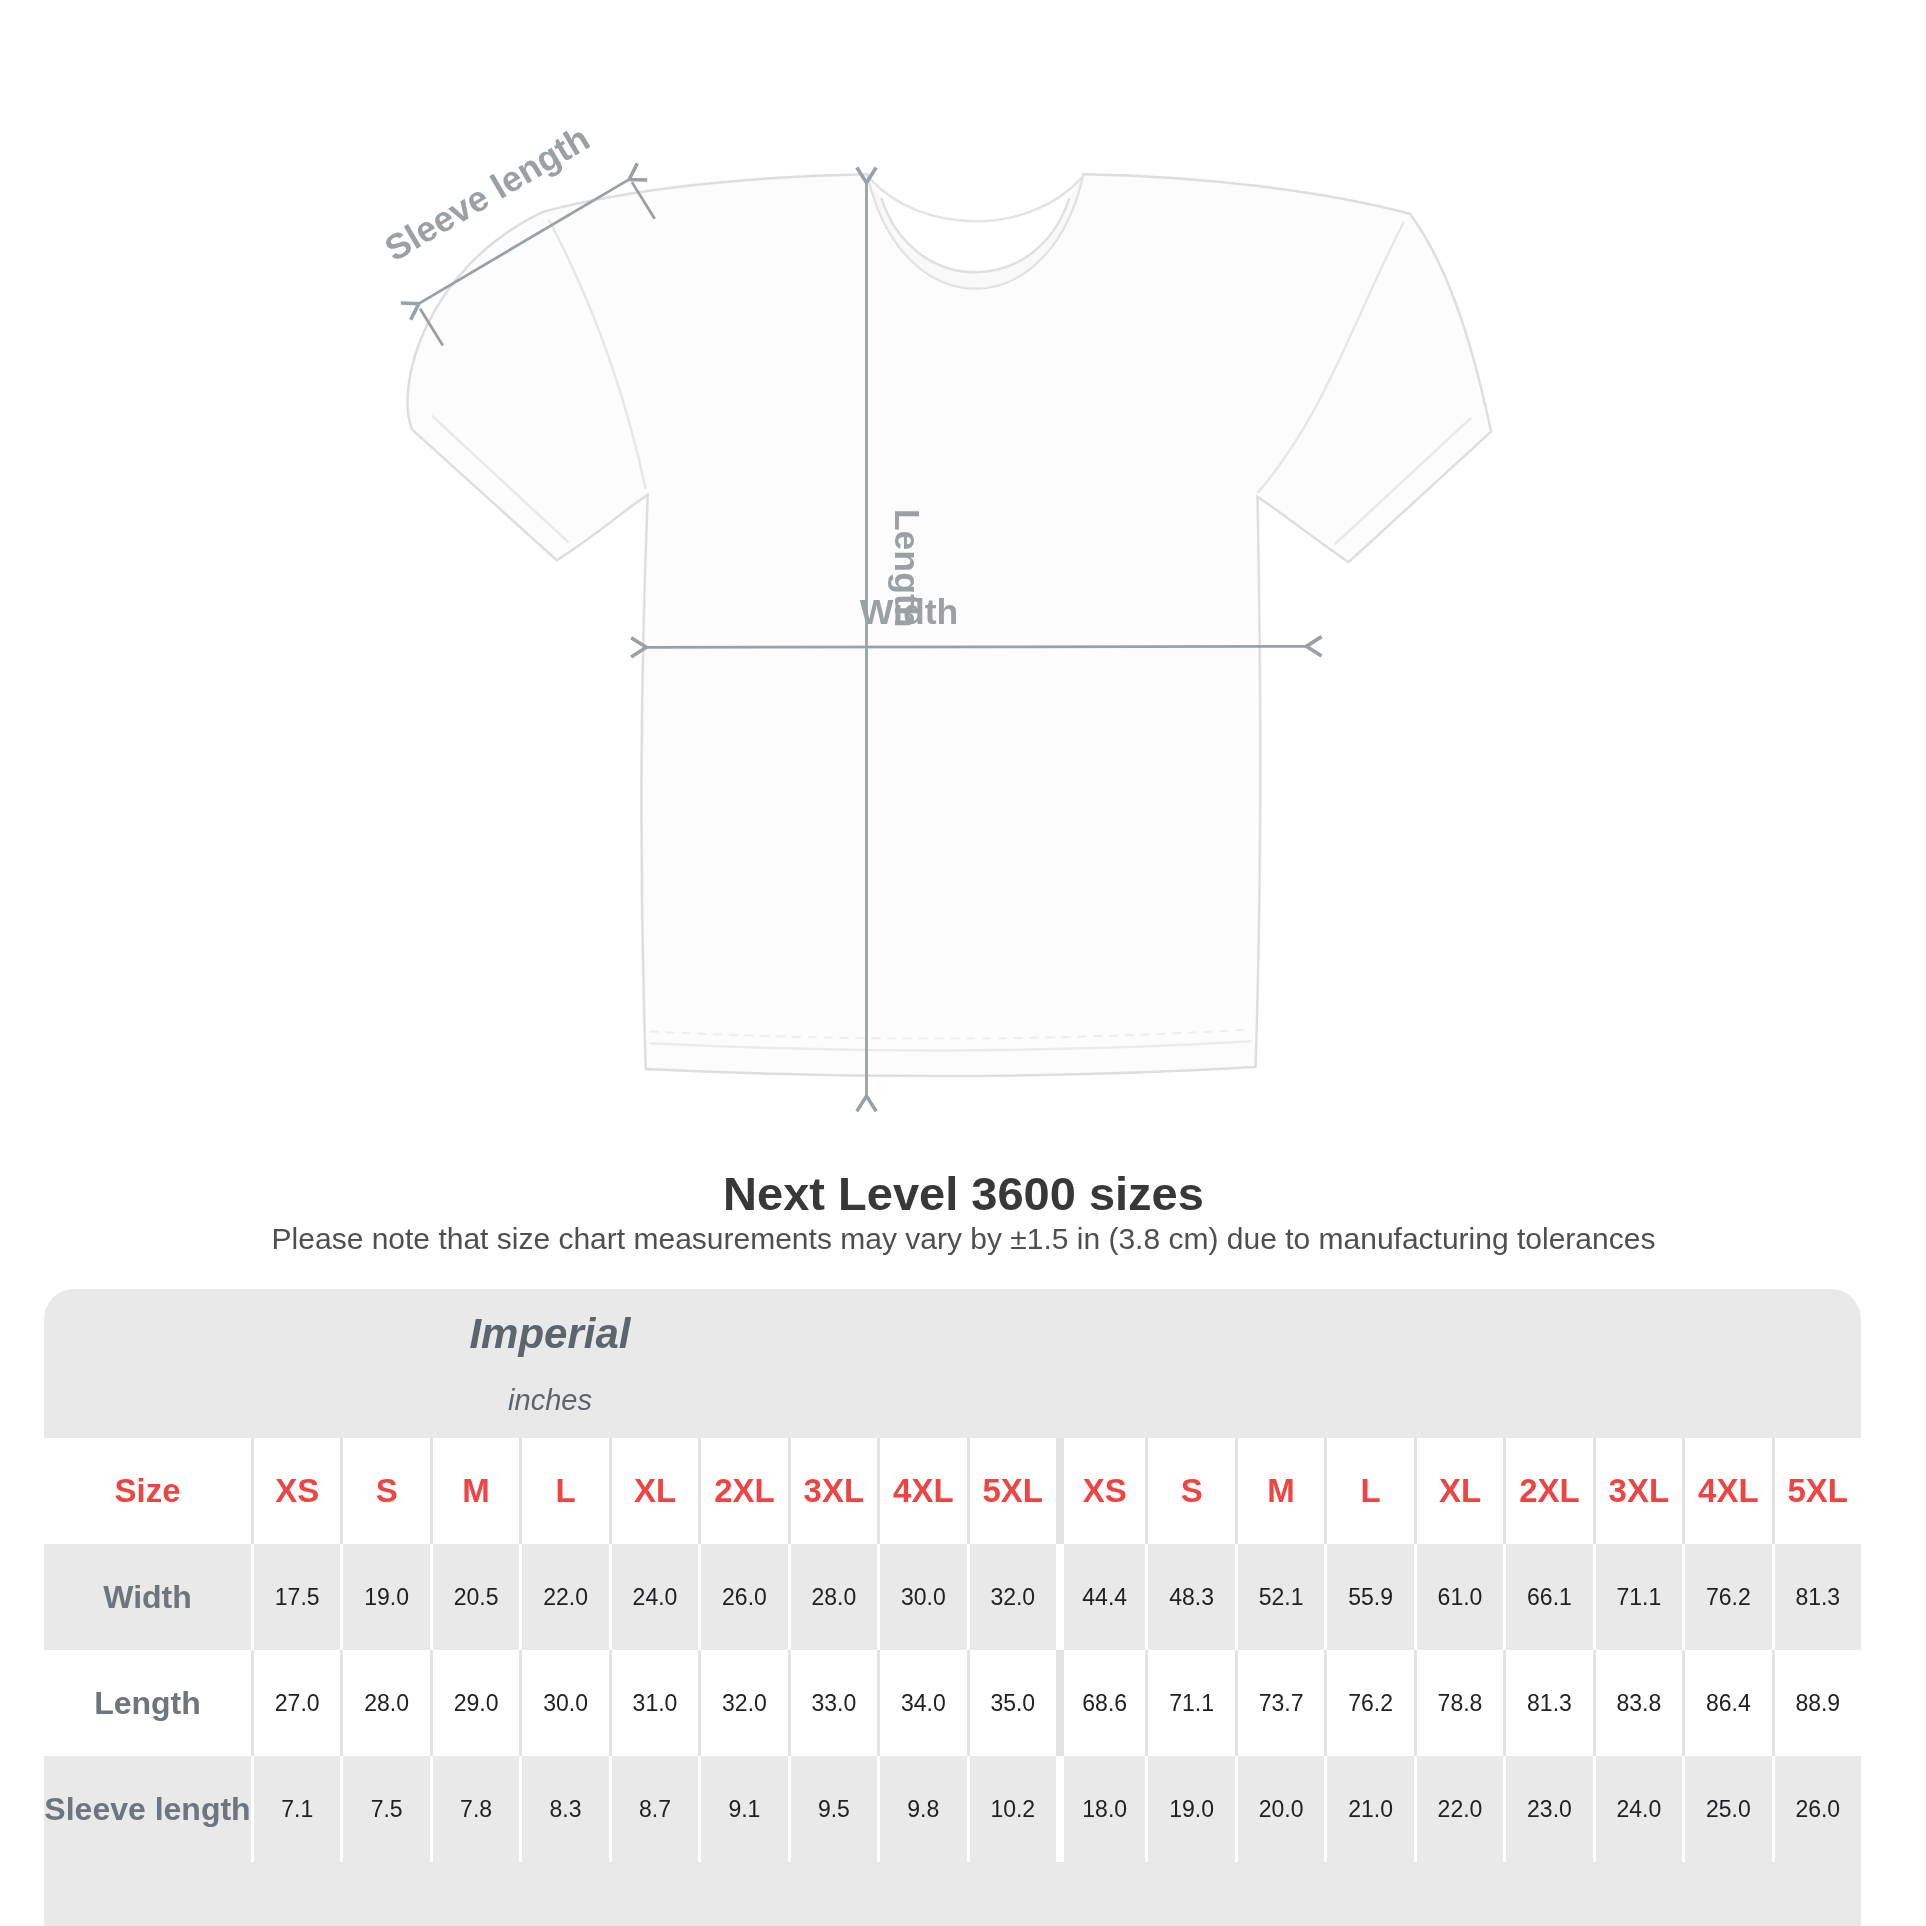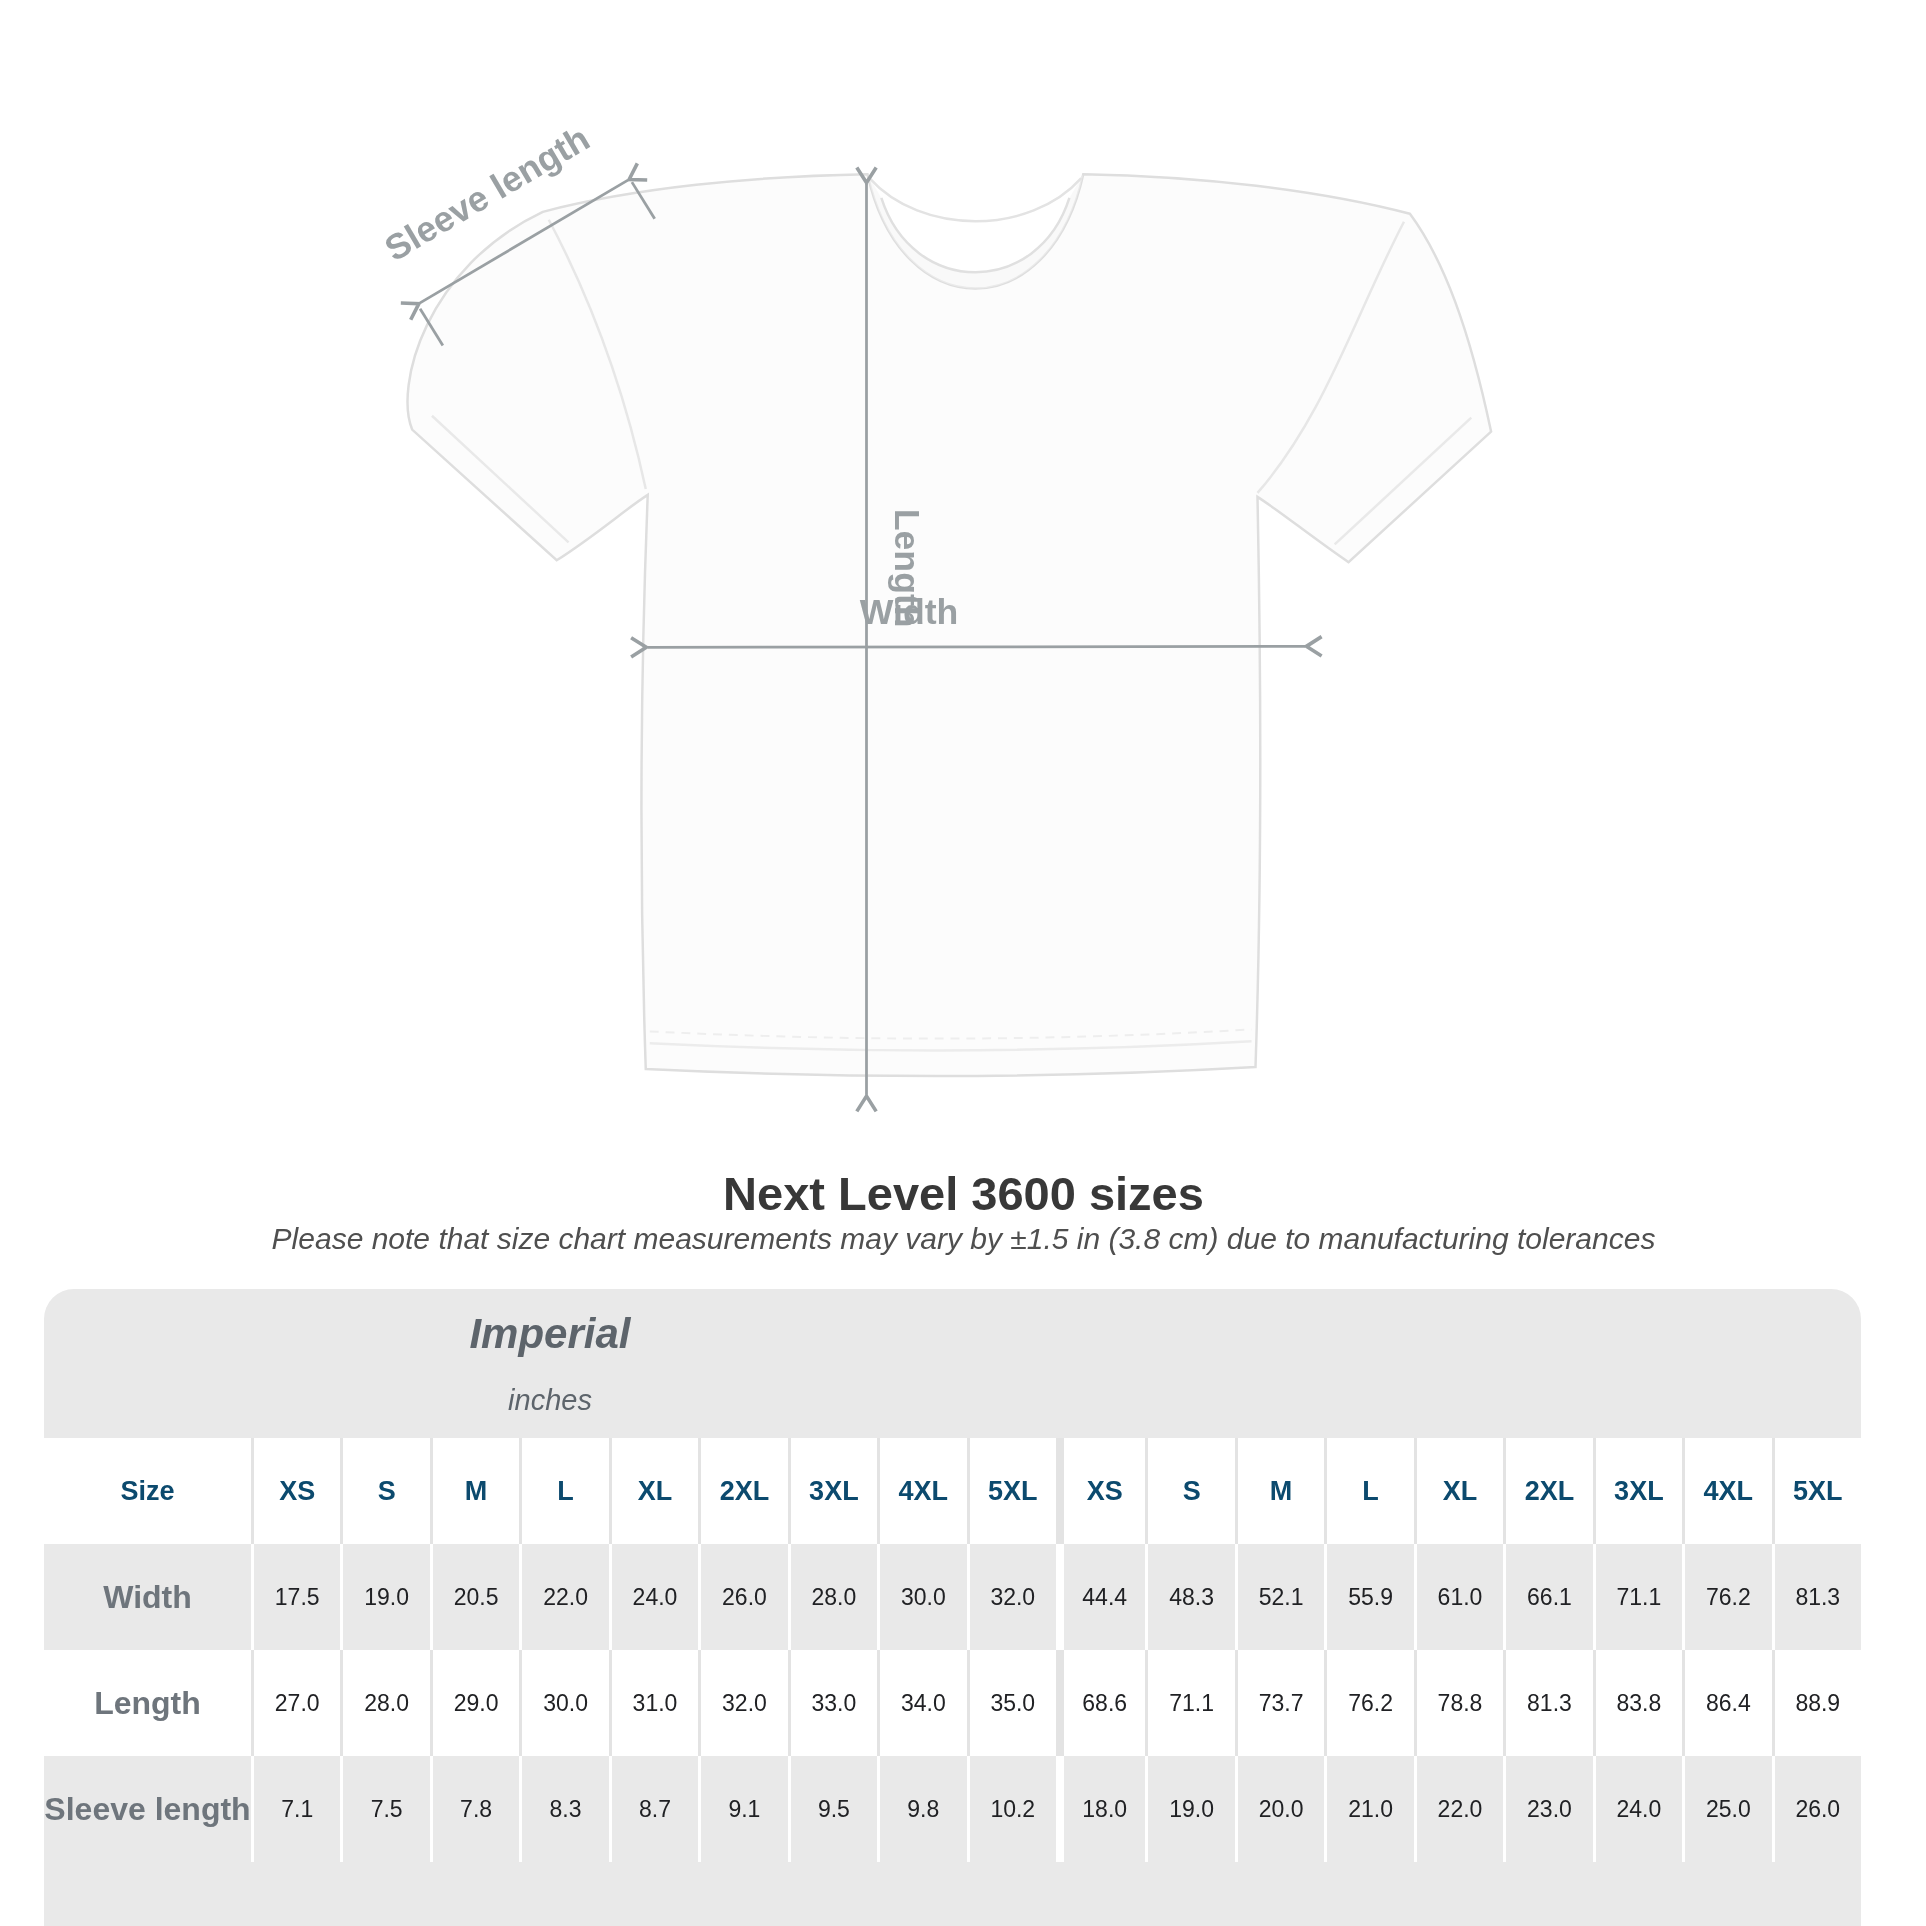--- a/index.html
+++ b/index.html
@@ -2,38 +2,38 @@
 <html><head>
 <meta charset="utf-8">
 <style>
   html,body{margin:0;padding:0;background:#fff;}
   .page{position:relative;width:1927px;height:1927px;background:#fff;overflow:hidden;
         font-family:"Liberation Sans","DejaVu Sans",sans-serif;}
   .diagram-svg{position:absolute;left:0;top:0;}
   .page-title{position:absolute;left:0;top:1156px;width:100%;text-align:center;
         font-size:47px;font-weight:bold;color:#383838;line-height:1.1;margin-top:12px;}
   .page-subtitle{position:absolute;left:0;top:1222px;width:100%;text-align:center;
-        font-style:italic;font-size:30px;color:#4f4f4f;line-height:1.1;}
+        font-size:30px;color:#4f4f4f;line-height:1.1;}
   .size-table{position:absolute;left:44px;top:1289px;width:1817px;height:684px;
         background:#e9e9e9;border-radius:30px;overflow:hidden;}
   .thead,.trow{display:grid;grid-template-columns:207px repeat(18,1fr);}
   .thead{height:149px;}
   .thead .group{display:flex;flex-direction:column;align-items:center;justify-content:center;}
   .group-label{font-size:42px;font-weight:bold;font-style:italic;color:#5d646b;}
   .group-unit{font-size:29px;font-style:italic;color:#5d646b;margin-top:26px;}
   .g-imperial{grid-column:1/11;}
   .g-metric{grid-column:11/20;}
   .trow{height:106px;}
   .row-a{background:#ffffff;--sep:#e3e3e3;}
   .row-b{background:#e9e9e9;--sep:#ffffff;}
   .tcell{display:flex;align-items:center;justify-content:center;border-left:3px solid var(--sep);}
   .tcell.c0{border-left:none;}
   .tcell.m0{border-left-width:8px;}
   .lab{font-size:32px;font-weight:bold;color:#6e757c;}
-  .size-head{font-size:27px;font-weight:bold;color:#0c4a6e;}
+  .size-head{font-size:33px;font-weight:bold;color:#ef4444;}
   .val{font-size:23px;color:#202124;}
 </style>
 </head>
 <body>
 
 <div class="page">
 
   <svg class="diagram-svg" width="1927" height="1168" viewBox="0 0 1946 1180">
     <defs>
       <marker id="arrowV" viewBox="0 0 20 20" refX="3" refY="10" markerWidth="10" markerHeight="10" orient="auto-start-reverse">

